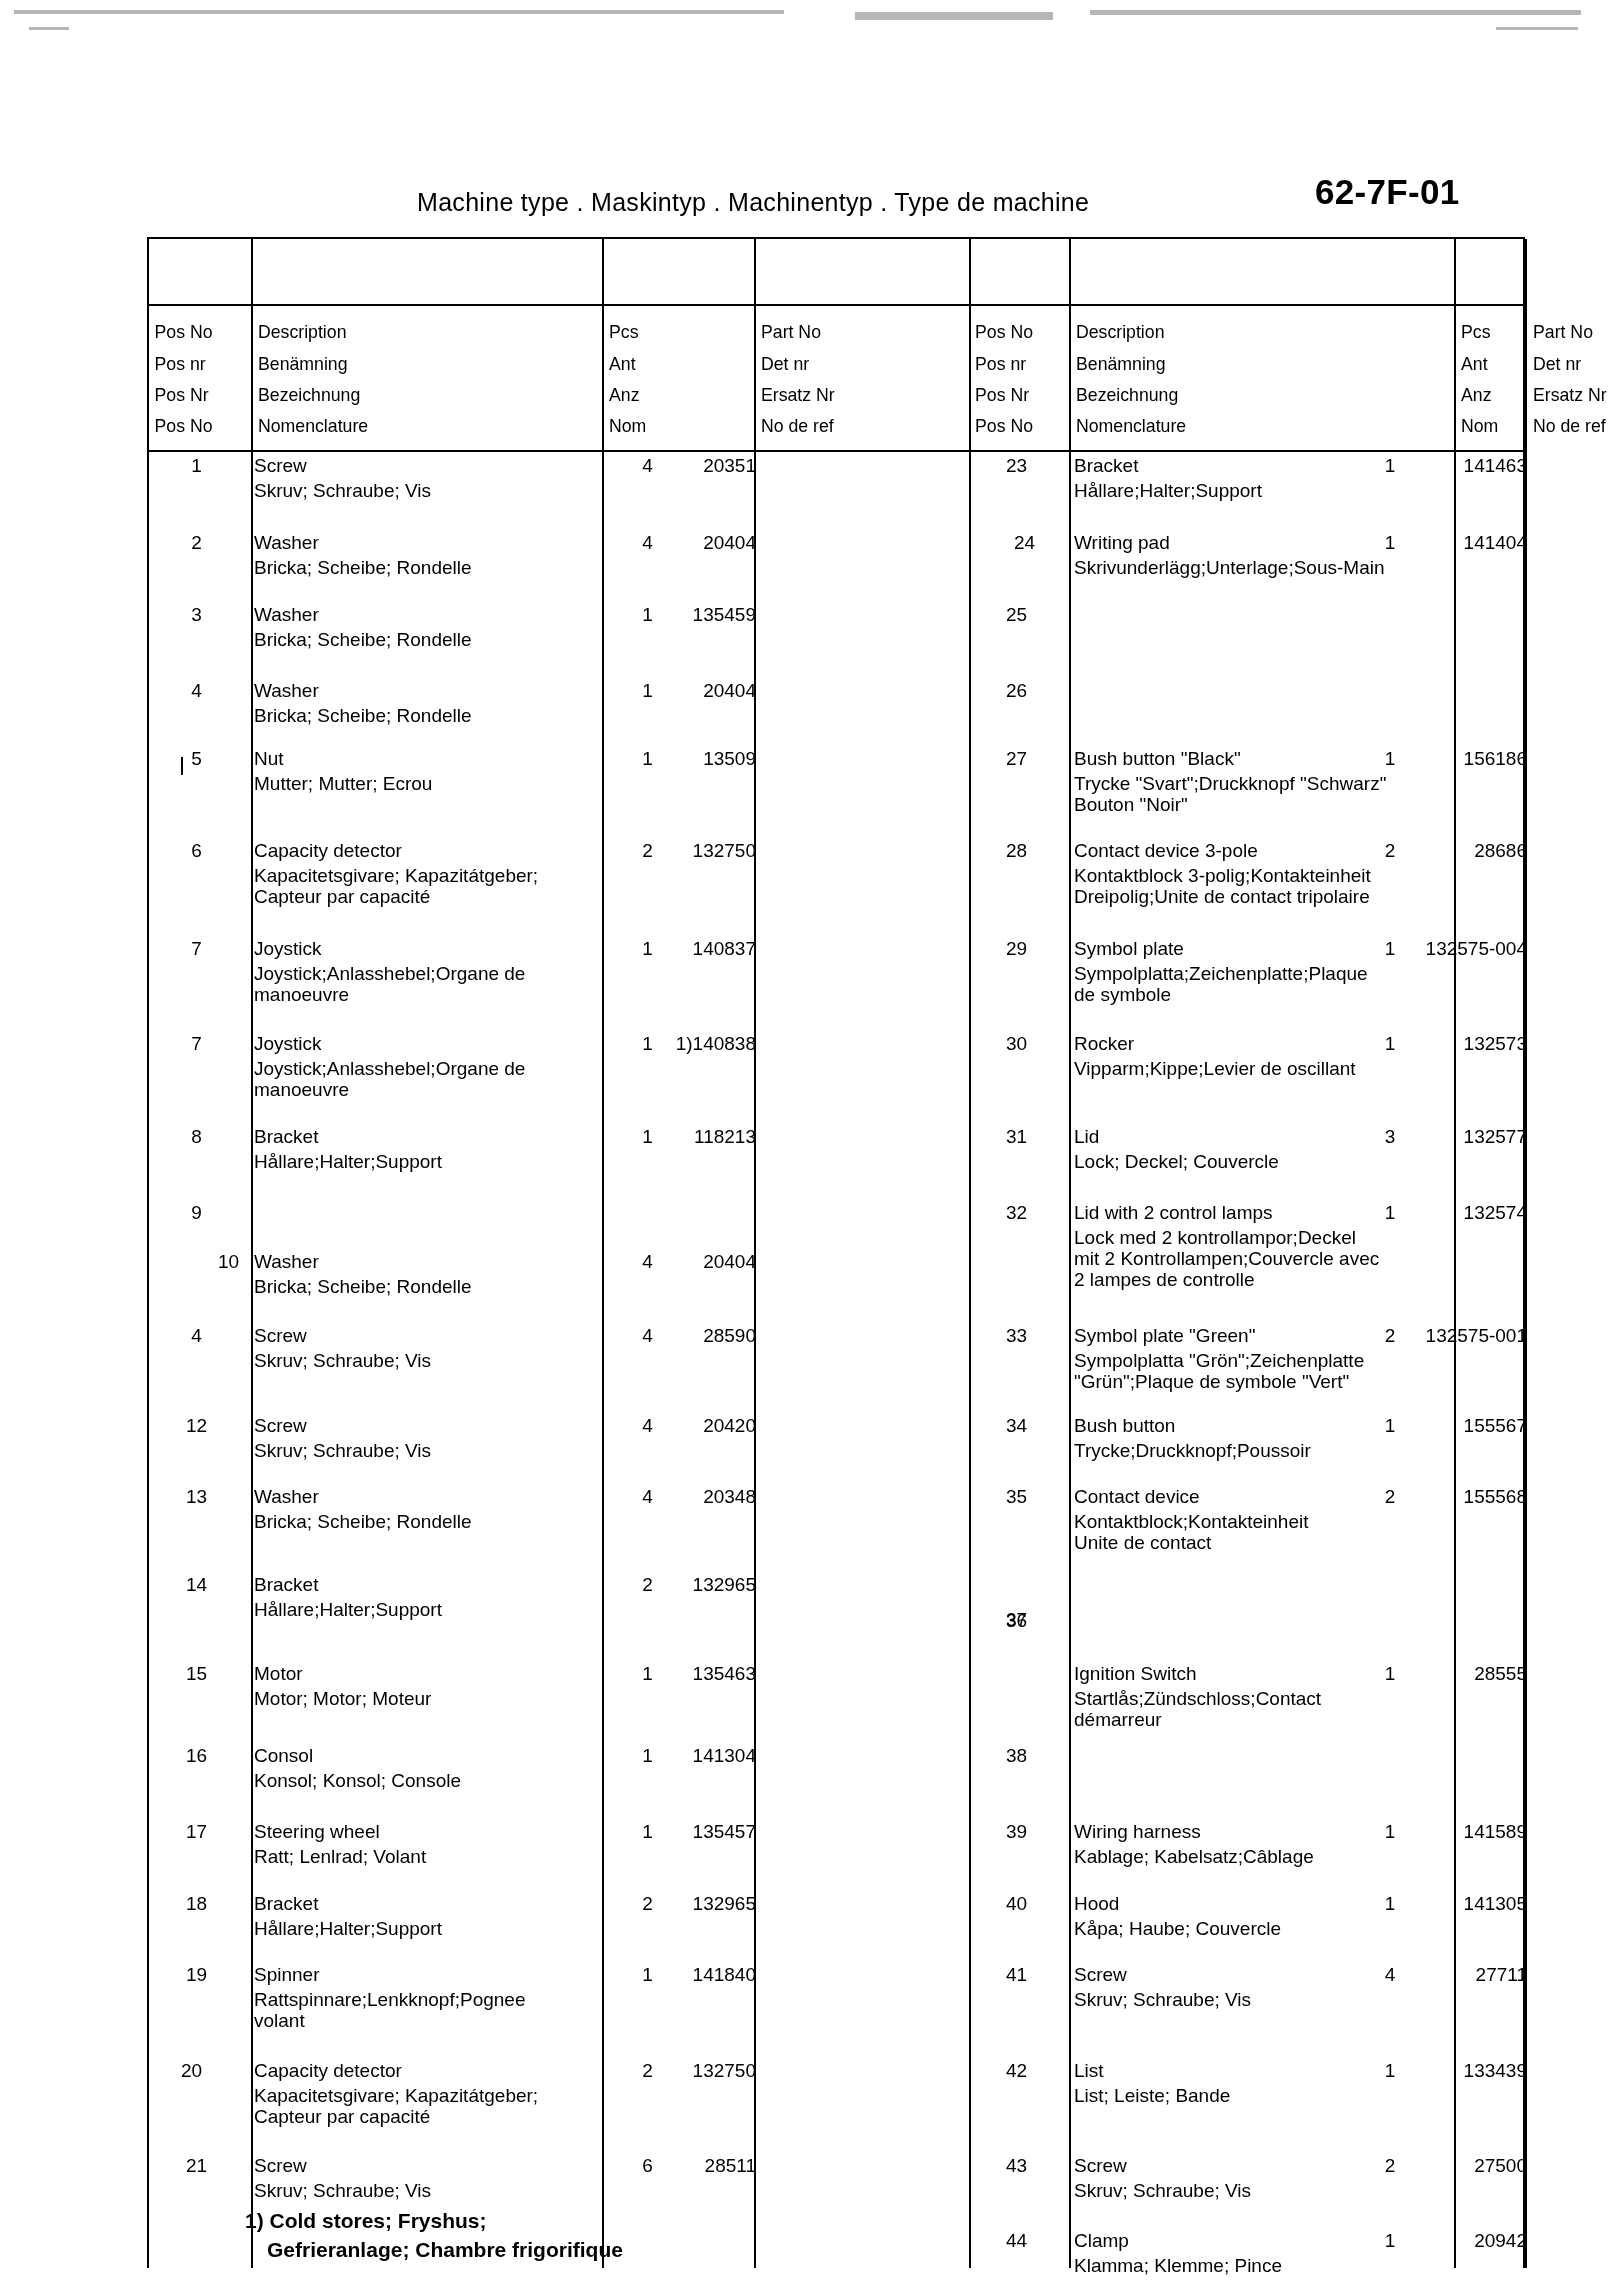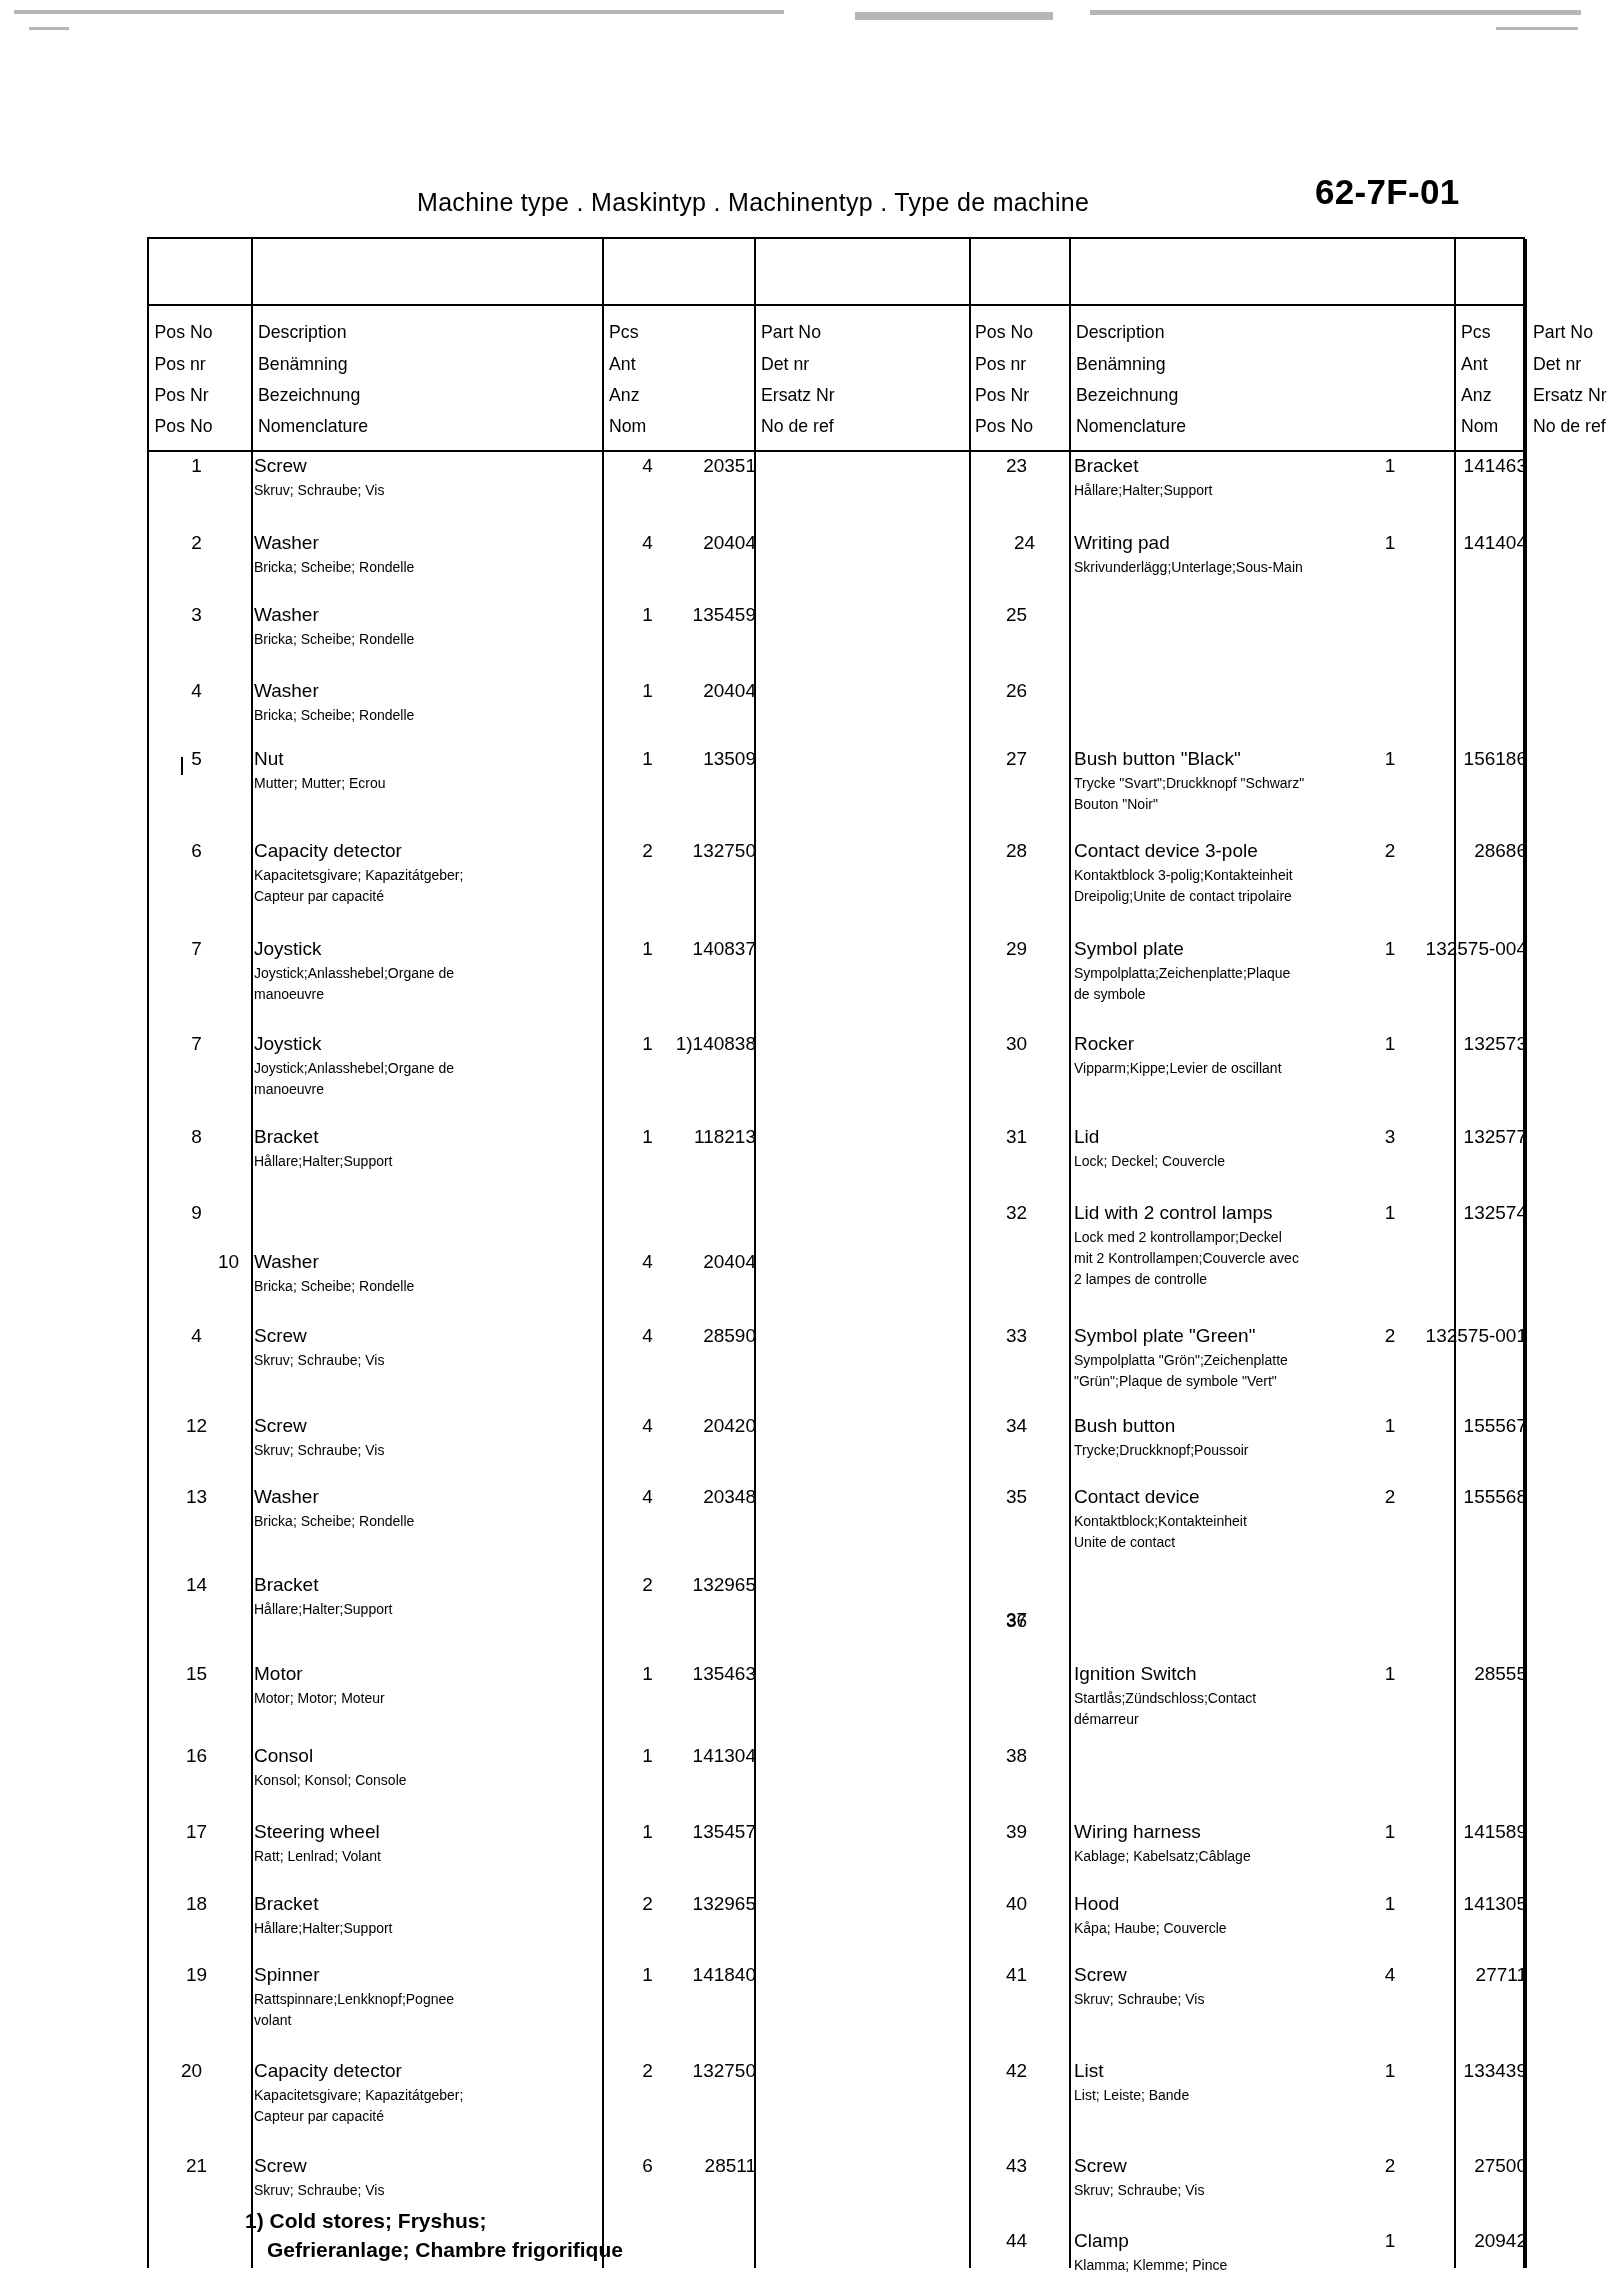--- a/index.html
+++ b/index.html
@@ -92,21 +92,21 @@
     position: absolute;
     font-size: 17.7px;
     white-space: nowrap;
   }
   .cell-desc {
     position: absolute;
     font-size: 19px;
   }
   .cell-sub {
     position: absolute;
-    font-size: 14px;
+    font-size: 19px;
     line-height: 19px;
   }
   .num-right {
     position: absolute;
     font-size: 19px;
     text-align: right;
     white-space: nowrap;
   }
   .num-center {
     position: absolute;

